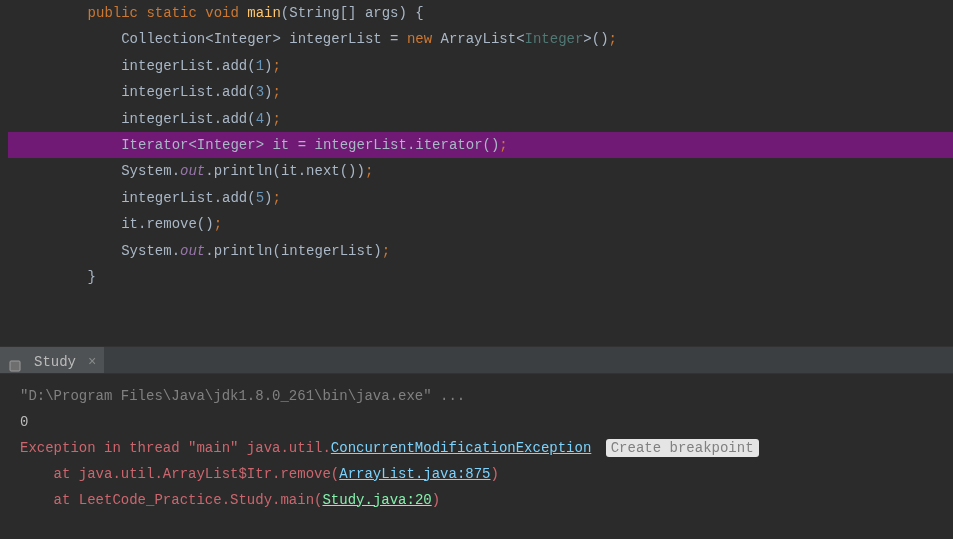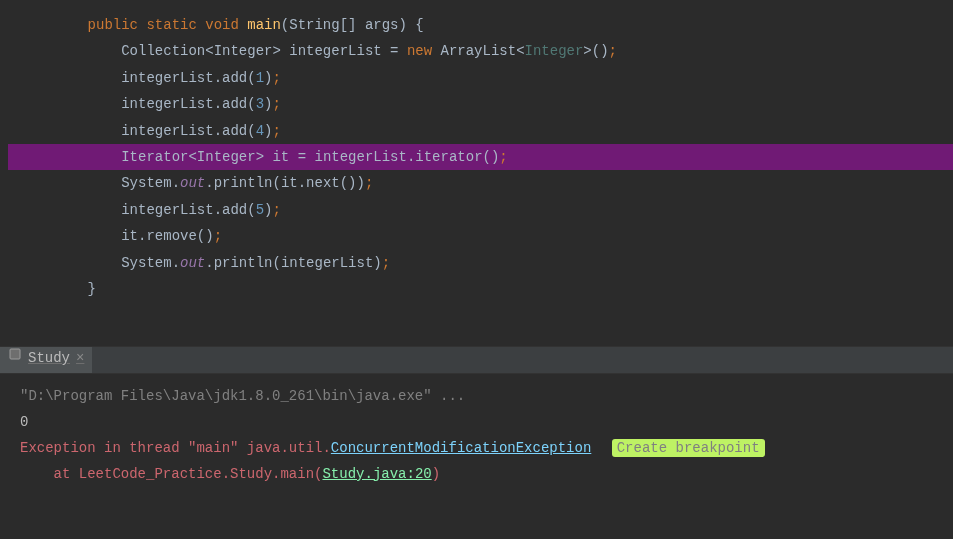--- a/index.html
+++ b/index.html
@@ -12,21 +12,21 @@
       background: #2b2b2b;
       color: #a9b7c6;
       font-size: 14px;
       line-height: 1.6;
       width: 953px;
       height: 539px;
       overflow: hidden;
     }
     .editor {
       background: #2b2b2b;
-      padding: 12px 0 0 8px;
+      padding: 0 0 0 8px;
       height: 346px;
       overflow: hidden;
     }
     .code-line {
       padding: 2px 0 2px 46px;
       white-space: pre;
     }
     .code-line.highlighted {
       background: #701a75;
     }
@@ -43,27 +43,26 @@
     .tab-bar {
       background: #3c3f41;
       display: flex;
       align-items: center;
       height: 28px;
       border-top: 1px solid #323232;
       border-bottom: 1px solid #323232;
     }
     .tab {
       display: flex;
-      align-items: flex-start;
+      align-items: flex-end;
       padding: 0 8px;
       background: #4e5254;
       height: 100%;
-      gap: 6px;
+      gap: 12px;
       color: #bbbbbb;
-      text-decoration: underline;
       text-decoration-color: #6e6e6e;
     }
     .tab-icon {
       width: 14px;
       height: 14px;
       display: inline-flex;
       align-items: center;
       justify-content: center;
     }
     .close-icon {
@@ -79,21 +78,21 @@
       line-height: 1.85;
     }
     .console-line {
       white-space: pre;
     }
     .c-gray { color: #808080; }
     .c-white { color: #bbbbbb; }
     .c-red { color: #cc666e; }
     .c-link { color: #86efac; text-decoration: underline; cursor: pointer; }
     .c-ulgray { color: #7dd3fc; text-decoration: underline; cursor: pointer; }
-    .c-action { color: #808080; background: #bef264; padding: 1px 5px; border-radius: 3px; margin-left: 12px; cursor: pointer; }
+    .c-action { color: #808080; background: #e5e5e5; padding: 1px 5px; border-radius: 3px; margin-left: 6px; cursor: pointer; }
     .editor-wrap {
       position: relative;
     }
   </style>
 </head>
 <body>
 
 <div class="editor-wrap">
   <div class="editor" id="editor">
       <div class="code-line"><span>    </span><span class="kw">public </span><span class="kw">static </span><span class="kw">void </span><span class="method">main</span><span class="paren">(</span><span class="type">String</span><span class="type">[] </span><span class="ident">args</span><span class="paren">) </span><span class="paren">{</span></div>
@@ -119,14 +118,15 @@
     </span>
     <span>Study</span>
     <span class="close-icon">×</span>
   </div>
 </div>
 
 <div class="console" id="console">
     <div class="console-line"><span class="c-gray">"D:\Program Files\Java\jdk1.8.0_261\bin\java.exe" ...</span></div>
     <div class="console-line"><span class="c-white">0</span></div>
     <div class="console-line"><span class="c-red">Exception in thread "main" </span><span class="c-red">java.util.</span><span class="c-ulgray">ConcurrentModificationException</span><span class=""> </span><span class="c-action">Create breakpoint</span></div>
+    <div class="console-line"><span class="c-red">    at </span><span class="c-red">java.util.ArrayList$Itr.remove</span><span class="c-red">(</span><span class="c-ulgray">ArrayList.java:875</span><span class="c-red">)</span></div>
     <div class="console-line"><span class="c-red">    at </span><span class="c-red">LeetCode_Practice.Study.main</span><span class="c-red">(</span><span class="c-link">Study.java:20</span><span class="c-red">)</span></div>
   </div>
 
 </body></html>

